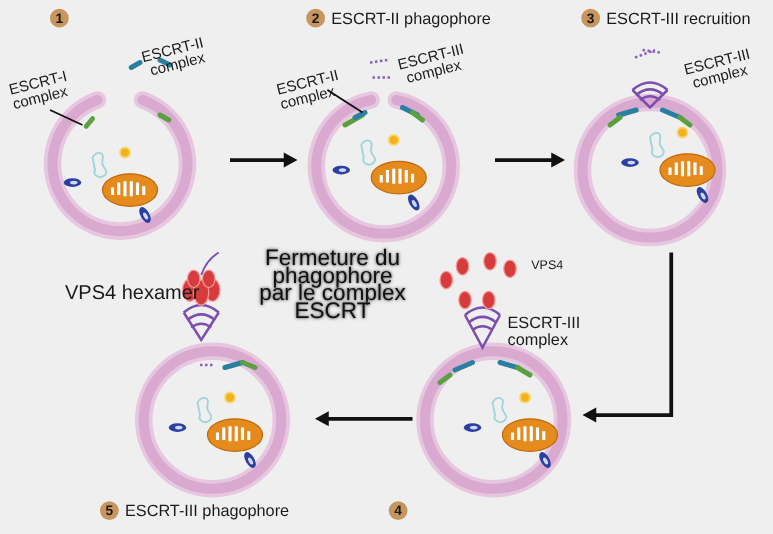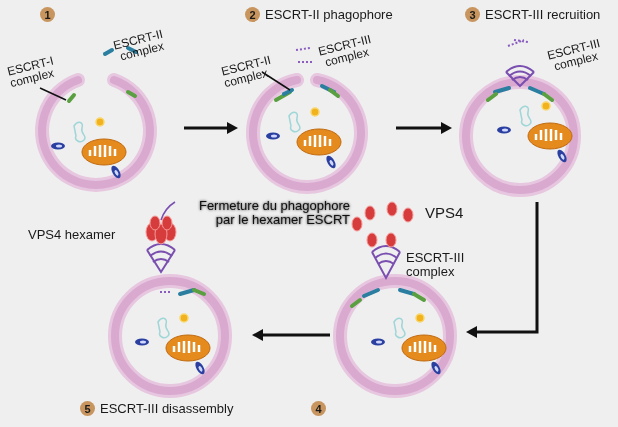--- a/index.html
+++ b/index.html
@@ -1,21 +1,21 @@
 <!DOCTYPE html>
 <html><head>
 <meta charset="utf-8">
 <style>
   html,body{margin:0;padding:0;}
   body{width:618px;height:427px;background:#efefef;position:relative;overflow:hidden;font-family:"Liberation Sans",sans-serif;color:#1a1a1a;}
   .step{position:absolute;display:flex;align-items:center;font-size:13px;white-space:nowrap;}
   .badge{display:inline-flex;width:15px;height:15px;border-radius:50%;background:#c8955e;color:#1a1a1a;font-weight:bold;font-size:11px;align-items:center;justify-content:center;margin-right:5px;}
   .lbl{position:absolute;font-size:12px;line-height:12px;white-space:nowrap;}
   .rot{transform:rotate(-14deg);transform-origin:left top;}
-  .caption{position:absolute;font-size:13px;line-height:14px;text-align:right;color:#111;text-shadow:0 0 2px #777,0 0 3px #777;font-weight:normal;}
+  .caption{position:absolute;font-size:18px;line-height:14px;text-align:center;color:#111;text-shadow:0 0 2px #777,0 0 3px #777;font-weight:normal;}
   svg{position:absolute;left:0;top:0;}
 </style>
 </head>
 <body>
 
 <div class="step" style="left:40px;top:7px;">
   <span class="badge">1</span>
 </div>
 <div class="step" style="left:245px;top:7px;">
   <span class="badge">2</span>
@@ -23,21 +23,21 @@
 </div>
 <div class="step" style="left:465px;top:7px;">
   <span class="badge">3</span>
   <span>ESCRT-III recruition</span>
 </div>
 <div class="step" style="left:311px;top:401px;">
   <span class="badge">4</span>
 </div>
 <div class="step" style="left:80px;top:401px;">
   <span class="badge">5</span>
-  <span>ESCRT-III disassembly</span>
+  <span>ESCRT-III phagophore</span>
 </div>
 
 <svg width="618" height="427" viewBox="0 0 618 427">
   <defs>
     <g id="cell-inside">
       <circle cx="0" cy="0" r="4" fill="#f2b21e" stroke="#f8d66a" stroke-width="1.5"></circle>
       <g transform="translate(-26,4)">
         <path d="M0,0 c4,-6 10,-4 8,2 c-2,6 6,8 2,12 c-4,4 -10,0 -8,-4 z" fill="none" stroke="#9fd6d8" stroke-width="1.5"></path>
       </g>
       <g transform="translate(-42,24)">
@@ -179,23 +179,23 @@
   <div>complex</div>
 </div>
 <div class="lbl rot" style="left:317px;top:46px;">
   <div>ESCRT-III</div>
   <div style="padding-left:4px;">complex</div>
 </div>
 <div class="lbl rot" style="left:546px;top:50px;">
   <div>ESCRT-III</div>
   <div style="padding-left:4px;">complex</div>
 </div>
-<div class="lbl" style="left:425px;top:207px;font-size:15px;">VPS4</div>
+<div class="lbl" style="left:425px;top:207px;font-size:10px;">VPS4</div>
 <div class="lbl" style="left:406px;top:251px;font-size:13px;line-height:14px;">
   <div>ESCRT-III</div>
   <div>complex</div>
 </div>
-<div class="lbl" style="left:28px;top:229px;font-size:13px;">VPS4 hexamer</div>
+<div class="lbl" style="left:52px;top:229px;font-size:16px;">VPS4 hexamer</div>
 
 <div class="caption" style="left:182px;top:199px;width:168px;">
   <div>Fermeture du phagophore</div>
-  <div>par le hexamer ESCRT</div>
+  <div>par le complex ESCRT</div>
 </div>
 
 </body></html>

